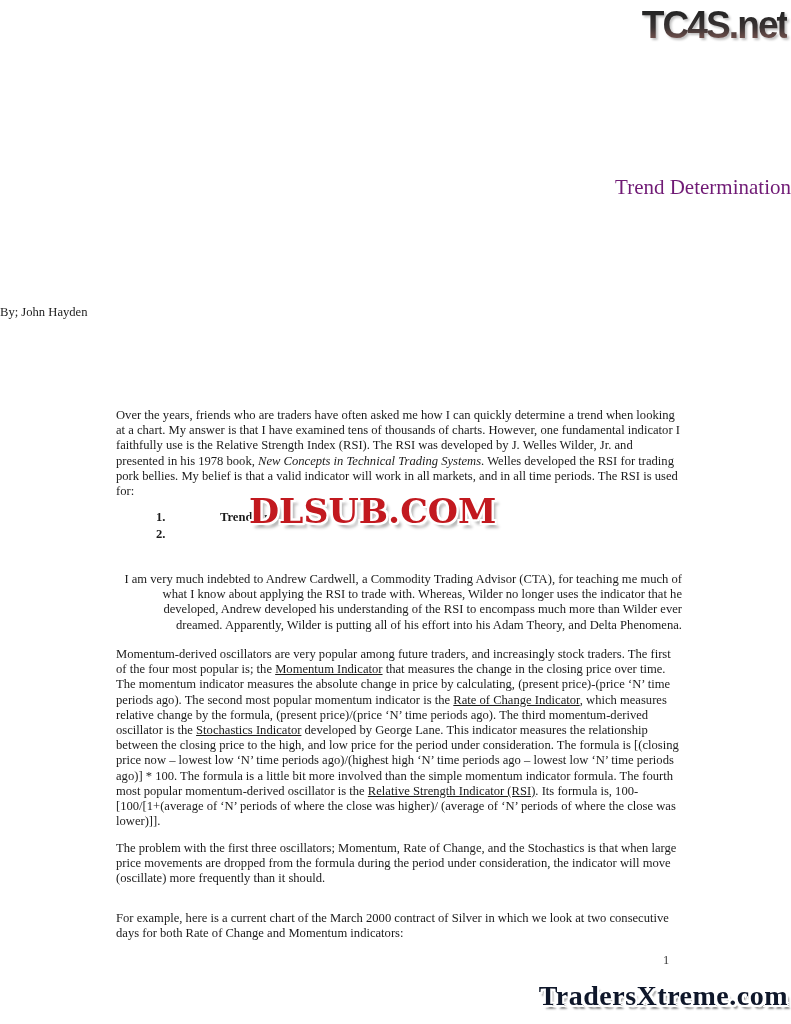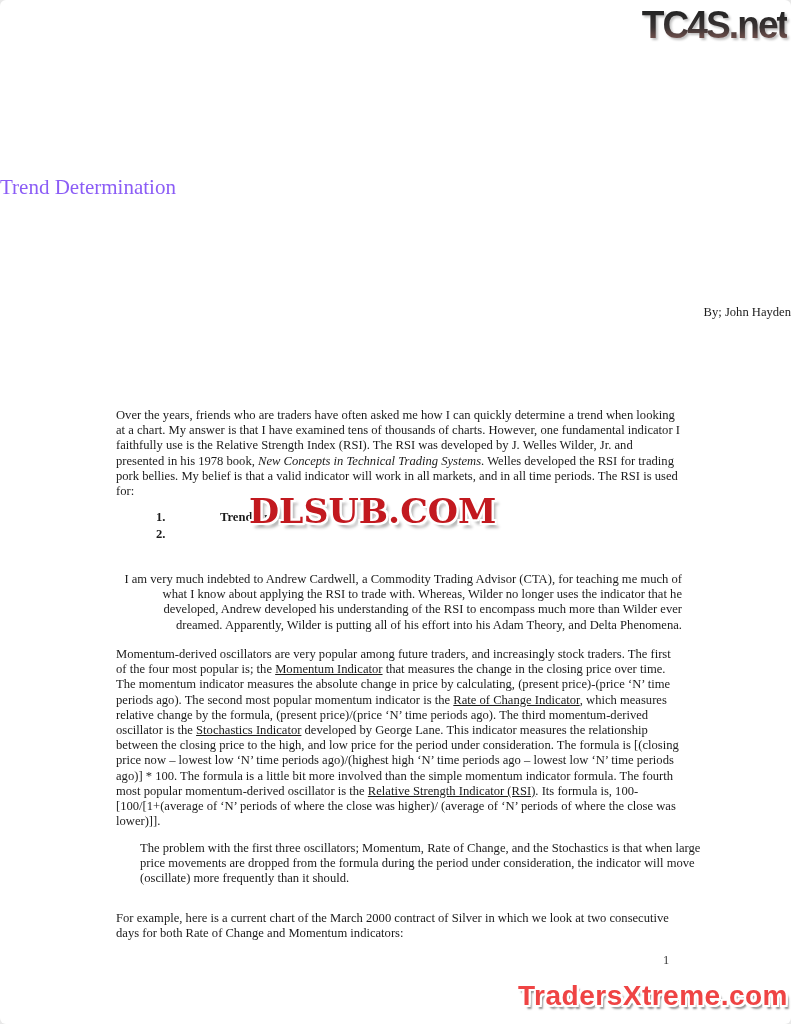--- a/index.html
+++ b/index.html
@@ -5,21 +5,20 @@
   html, body { margin: 0; padding: 0; background: #e8e8e8; }
   .page {
     position: relative;
     width: 791px;
     height: 1024px;
     background: #ffffff;
     margin: 0 auto;
     overflow: hidden;
     font-family: "Liberation Serif", serif;
     color: #1b1b1b;
-    border-radius: 6px;
   }
 
   
   .header-logo {
     position: absolute;
     top: 4px;
     right: 4px;
     font-family: "Liberation Sans", sans-serif;
     font-weight: bold;
     font-size: 39px;
@@ -33,50 +32,50 @@
     transform-origin: right center;
     line-height: 1.1;
   }
 
   
   .doc-title {
     position: absolute;
     top: 173px;
     left: 0;
     width: 100%;
-    text-align: left;
+    text-align: right;
     font-size: 21px;
     line-height: 28px;
-    color: #8b5cf6;
+    color: #701a75;
   }
 
   
   .byline {
     position: absolute;
     top: 305px;
     left: 0;
     width: 100%;
-    text-align: right;
+    text-align: left;
     font-size: 12.6px;
   }
 
   
   .para, .num-list {
     position: absolute;
     left: 116px;
     width: 566px;
     font-size: 12.6px;
     line-height: 15.2px;
     text-align: left;
   }
   .p1 { top: 408px; }
   .list-block { top: 510px; }
   .p2 { top: 572px; text-align: right; }
   .p3 { top: 647px; }
-  .p4 { top: 841px; margin-left: 24px; }
+  .p4 { top: 841px; }
   .p5 { top: 899px; margin-top: 12px; }
 
   .seg-italic { font-style: italic; }
   .seg-underline { text-decoration: underline; }
   .seg-bold { font-weight: bold; }
 
   .li-row { display: flex; margin-bottom: 2px; }
   .li-num {
     display: inline-block;
     margin-left: 40px;
@@ -115,25 +114,25 @@
     top: 953px;
     font-size: 12.5px;
     color: #3a3a3a;
   }
 
   
   .footer-logo {
     position: absolute;
     right: 3px;
     top: 980px;
-    font-family: Liberation Sans, sans-serif;
+    font-family: Liberation Serif, serif;
     font-weight: bold;
     font-size: 28px;
     letter-spacing: 0.5px;
-    color: #ef4444;
+    color: #0f172a;
     white-space: nowrap;
     text-shadow:
       -2px -2px 0 #ffffff, 2px -2px 0 #ffffff,
       -2px 2px 0 #ffffff, 2px 2px 0 #ffffff,
       0 -2px 0 #ffffff, 0 2px 0 #ffffff,
       -2px 0 0 #ffffff, 2px 0 0 #ffffff,
       3px 4px 2px #8f8f8f;
   }
 </style>
 </head>

